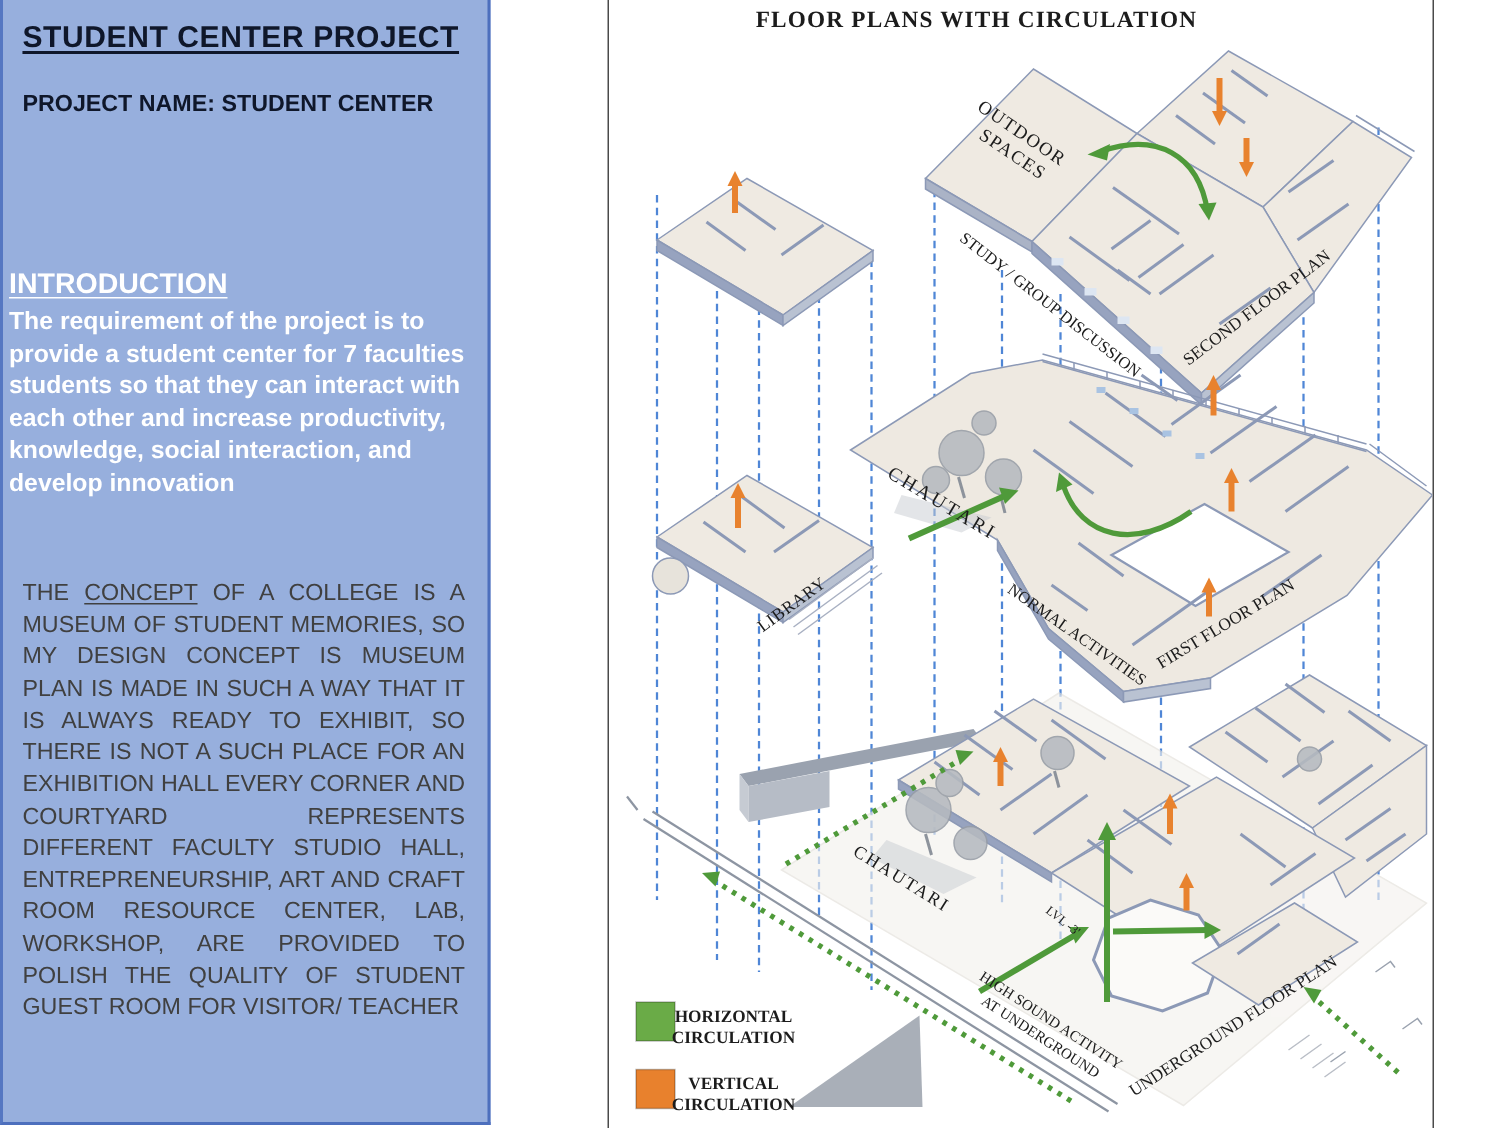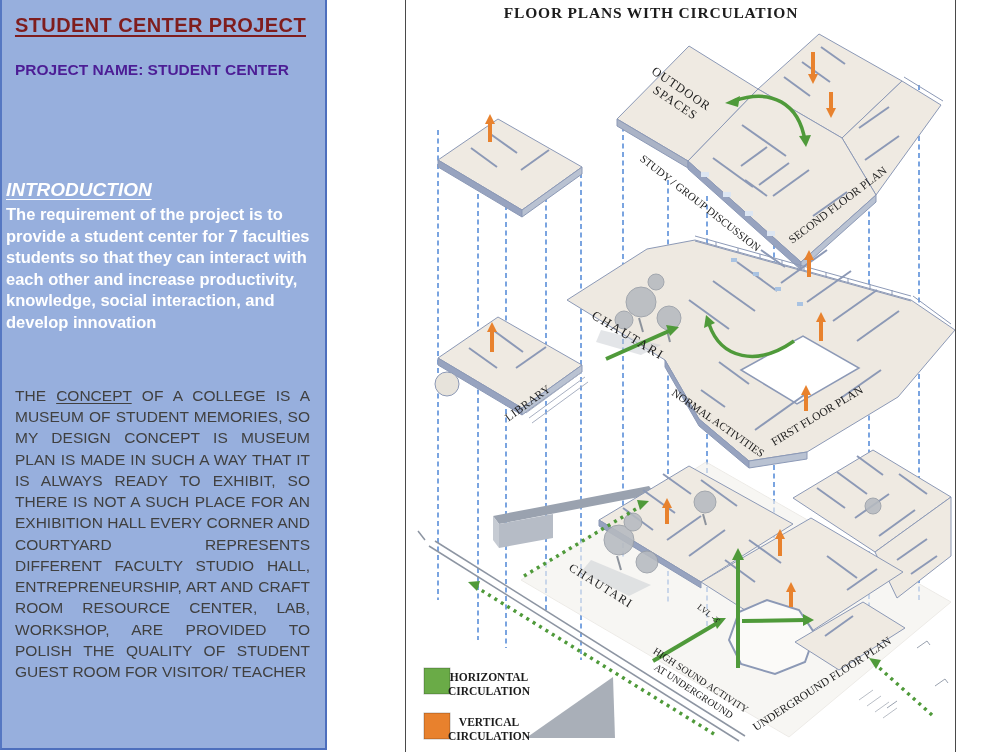--- a/index.html
+++ b/index.html
@@ -3,27 +3,27 @@
 <meta charset="utf-8">
 <style>
   html,body{margin:0;padding:0;background:#ffffff;}
   .page{position:relative;width:1003px;height:752px;background:#ffffff;overflow:hidden;
         font-family:"Liberation Sans",sans-serif;}
   
   .sidebar{position:absolute;left:0;top:0;width:327px;height:750px;background:#97afdd;
            border-right:2px solid #4d6fbd;border-bottom:2px solid #4d6fbd;border-left:2px solid #5577c2;
            box-sizing:border-box;}
   .sb-title{position:absolute;top:14px;left:0;right:6px;margin:0;text-align:center;
-            font-size:20px;font-weight:bold;letter-spacing:.4px;color:#7f1d1d;
+            font-size:20px;font-weight:bold;letter-spacing:.4px;color:#0f172a;
             text-decoration:underline;text-underline-offset:3px;}
-  .sb-project{position:absolute;top:59px;left:13px;right:9px;margin:0;color:#4c1d95;
+  .sb-project{position:absolute;top:59px;left:13px;right:9px;margin:0;color:#0f172a;
               font-weight:bold;font-size:15.5px;line-height:1.42;}
   .sb-project .stretch{text-align:justify;text-align-last:justify;}
   .sb-h2{position:absolute;top:179px;left:4px;margin:0;font-size:19px;font-weight:bold;color:#ffffff;
-         text-decoration:underline;text-underline-offset:3px;font-style:italic;}
+         text-decoration:underline;text-underline-offset:3px;}
   .sb-intro{position:absolute;top:204px;left:4px;right:6px;margin:0;color:#ffffff;
             font-weight:bold;font-size:16.5px;line-height:1.31;}
   .sb-concept{position:absolute;top:385px;left:13px;right:15px;margin:0;color:#404040;
               font-size:15.5px;line-height:1.37;text-align:justify;}
   .sb-concept .u{text-decoration:underline;text-underline-offset:2px;}
   
   .board{position:absolute;left:405px;top:0;width:549px;height:752px;
          border-left:1.5px solid #4a4a4a;border-right:1.5px solid #4a4a4a;box-sizing:content-box;}
   .board svg{display:block;}
   .serif-label{font-family:"Liberation Serif",serif;fill:#1c1c1c;}

